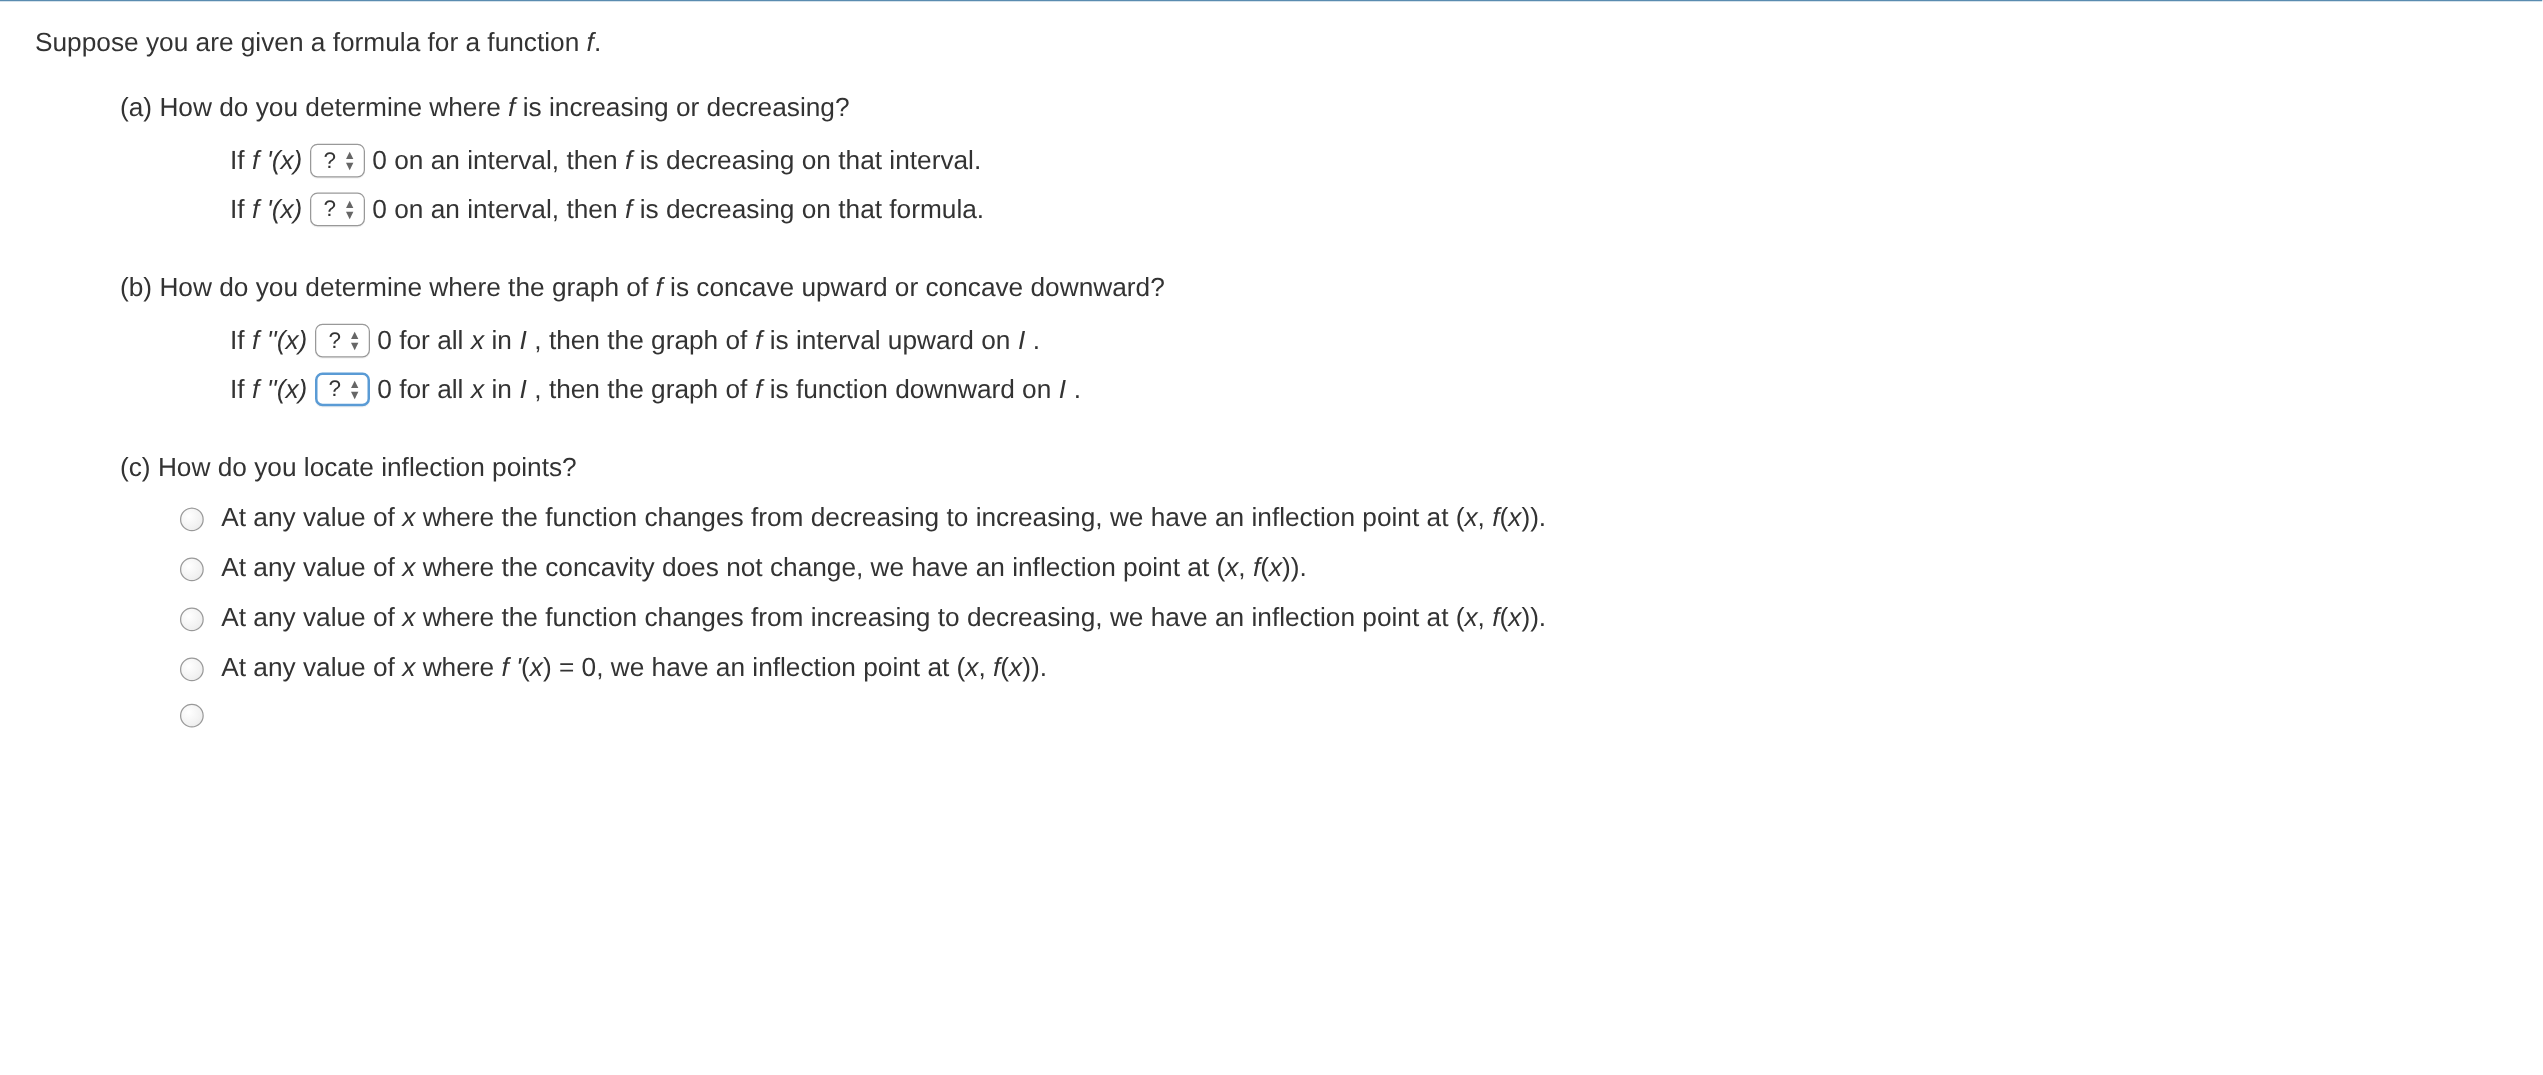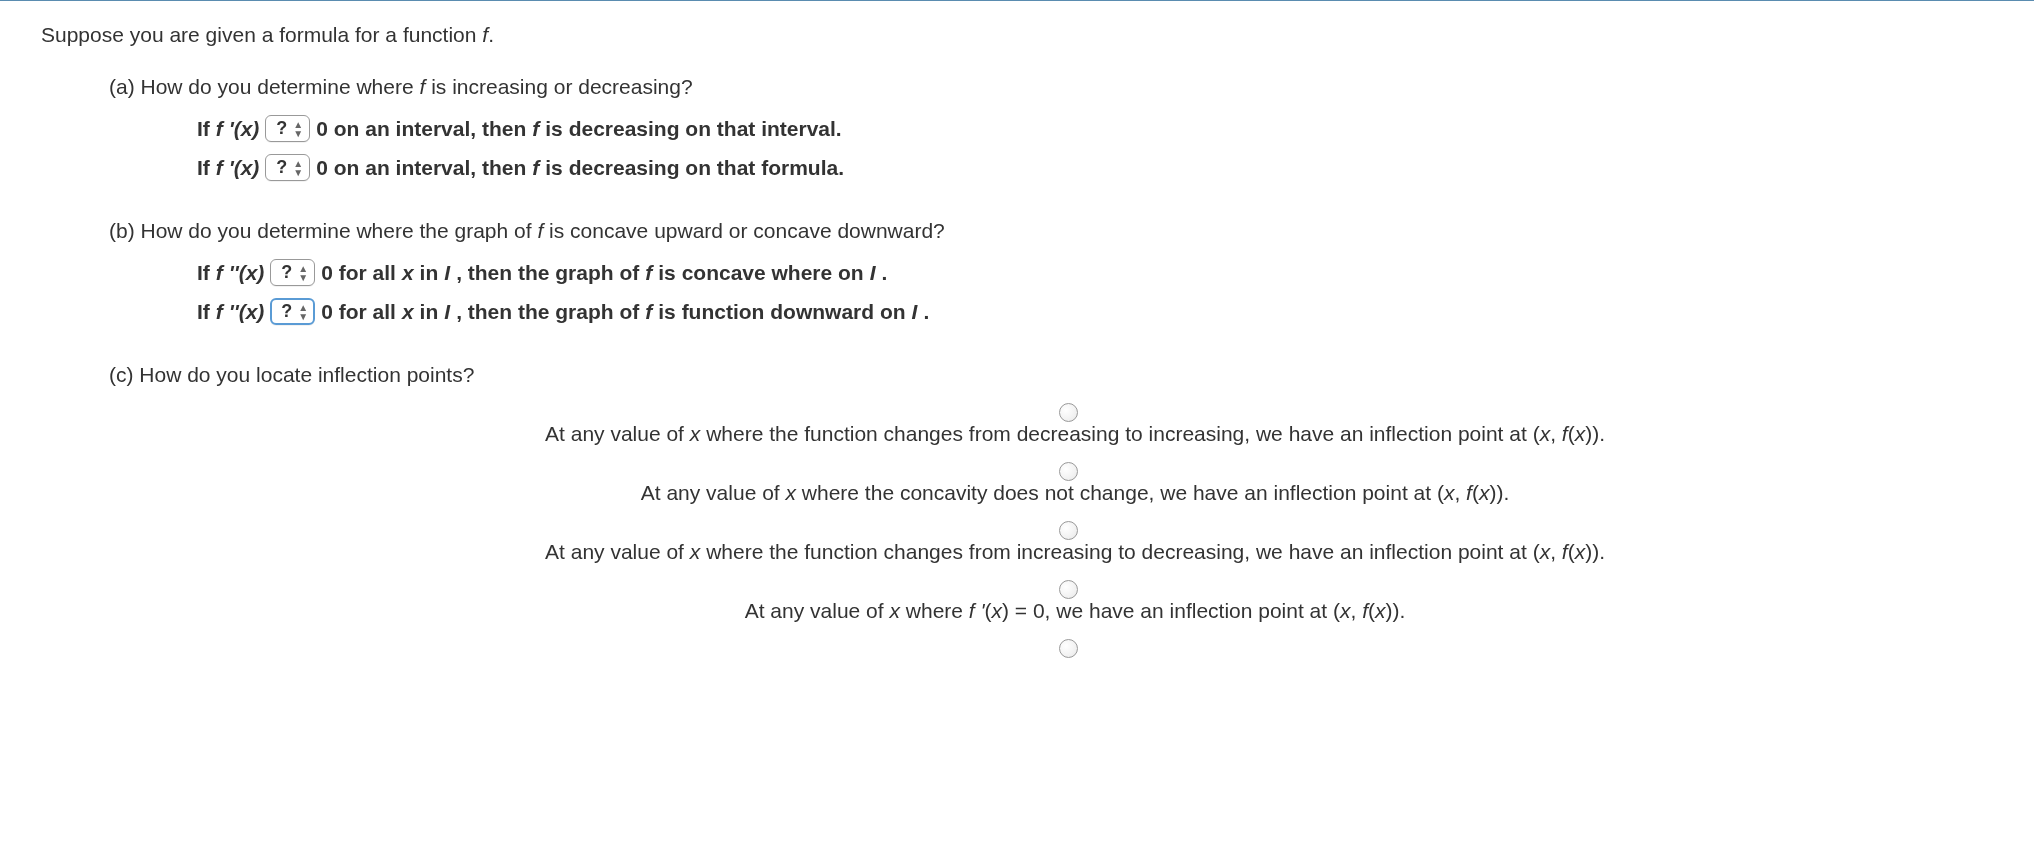--- a/index.html
+++ b/index.html
@@ -5,40 +5,39 @@
     * { margin: 0; padding: 0; box-sizing: border-box; }
     body {
       font-family: Verdana, Geneva, sans-serif;
       font-size: 21px;
       color: #333;
       background: #fff;
       padding: 0;
     }
     .container {
       border-top: 1px solid #5a8cb0;
-      padding: 22px 41px;
+      padding: 22px 28px;
     }
     .intro {
       margin-bottom: 28px;
     }
     .section {
       margin-left: 68px;
       margin-bottom: 38px;
     }
     .section-heading {
       margin-bottom: 16px;
     }
     .answer-row {
       margin-left: 88px;
       margin-bottom: 12px;
       display: flex;
       align-items: center;
       flex-wrap: wrap;
       gap: 6px;
-      font-weight: bold;
     }
     .dropdown {
       display: inline-flex;
       align-items: center;
       background: #fff;
       border: 1px solid #999;
       border-radius: 6px;
       padding: 2px 6px 2px 10px;
       font-size: 18px;
       color: #333;
@@ -60,21 +59,20 @@
       align-items: center;
     }
     .italic { font-style: italic; }
     .radio-group {
       margin-left: 48px;
     }
     .radio-row {
       display: flex;
       align-items: center;
       margin-bottom: 16px;
-      flex-direction: column;
     }
     .radio-circle {
       width: 19px;
       height: 19px;
       border: 1px solid #999;
       border-radius: 50%;
       margin-right: 14px;
       background: radial-gradient(circle at 35% 35%, #fff 0%, #f2f2f2 60%, #e6e6e6 100%);
       flex-shrink: 0;
       cursor: pointer;
@@ -142,21 +140,21 @@
             <span>▲</span>
             <span>▼</span>
           </span>
       </span>
       <span> 0 for all </span>
         <span class="italic">x</span>
         <span> in </span>
         <span class="italic">I</span>
         <span>, then the graph of </span>
         <span class="italic">f</span>
-        <span> is concave where on </span>
+        <span> is interval upward on </span>
         <span class="italic">I</span>
         <span>.</span>
     </div>
 
     <div class="answer-row">
       <span>If  </span>
       <span class="italic">f ''(x)</span>
       <span class="dropdown focused">
         <span>?</span>
         <span class="arrows">

